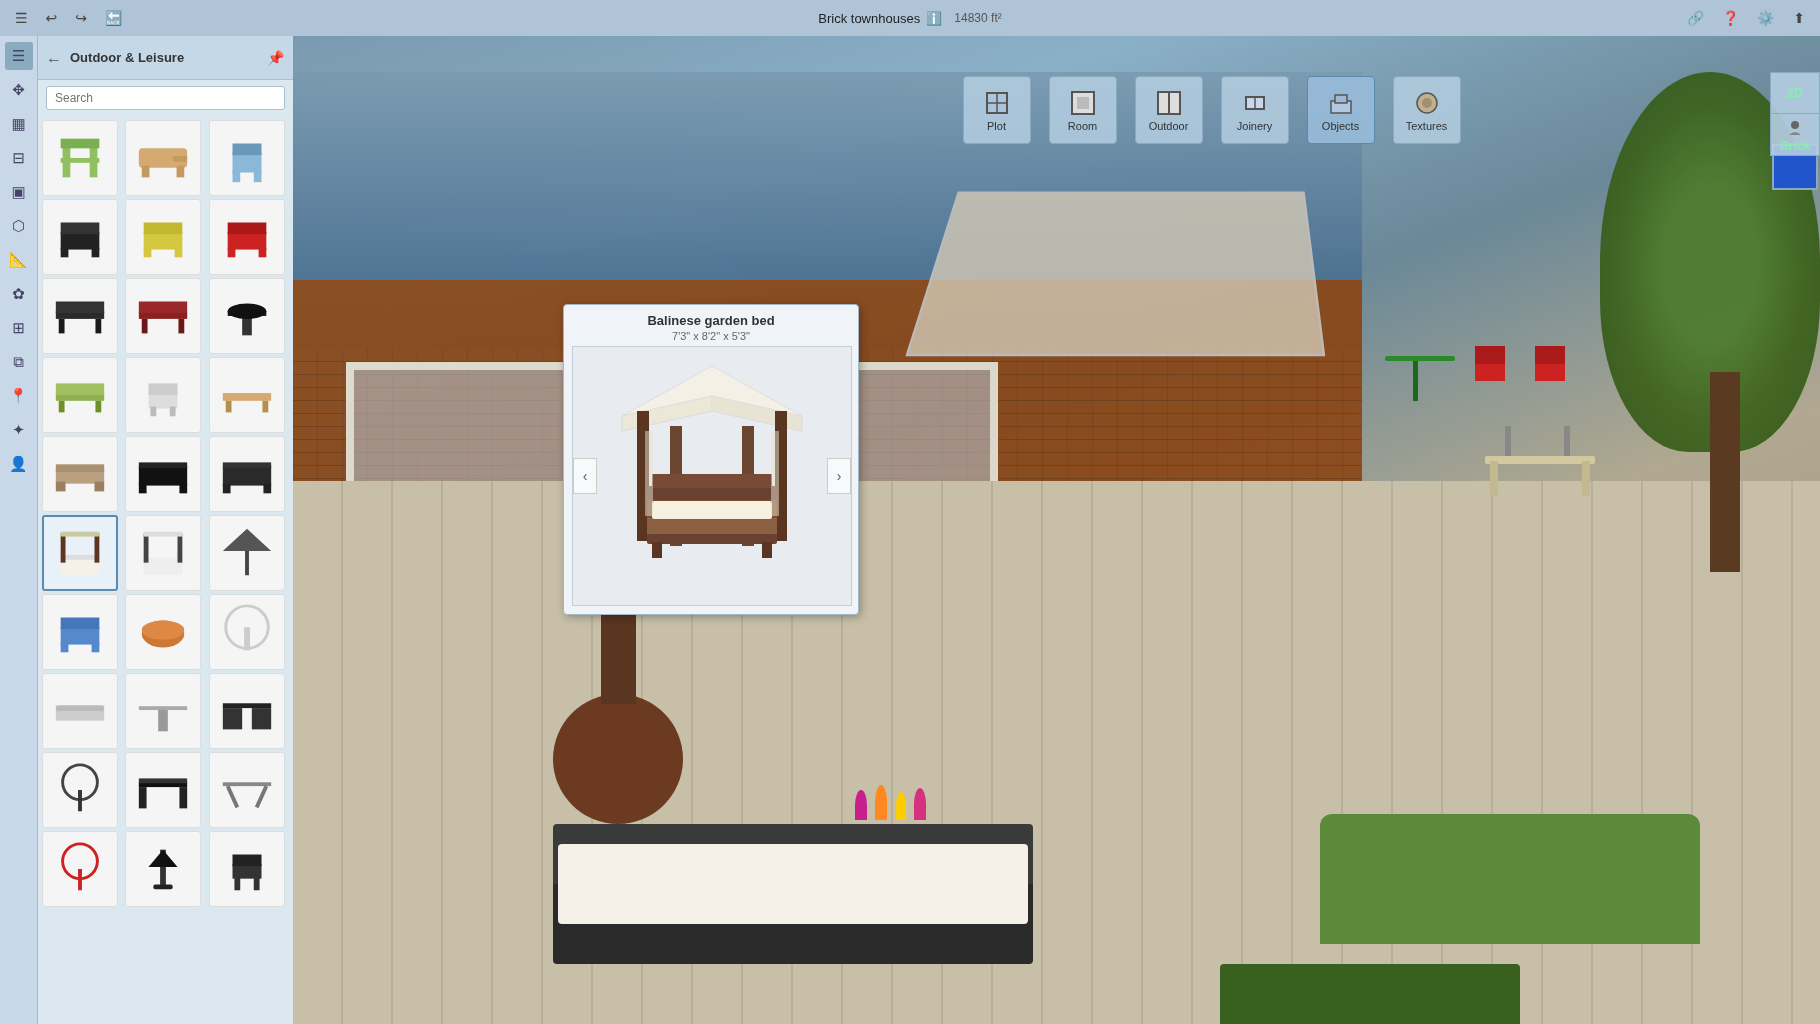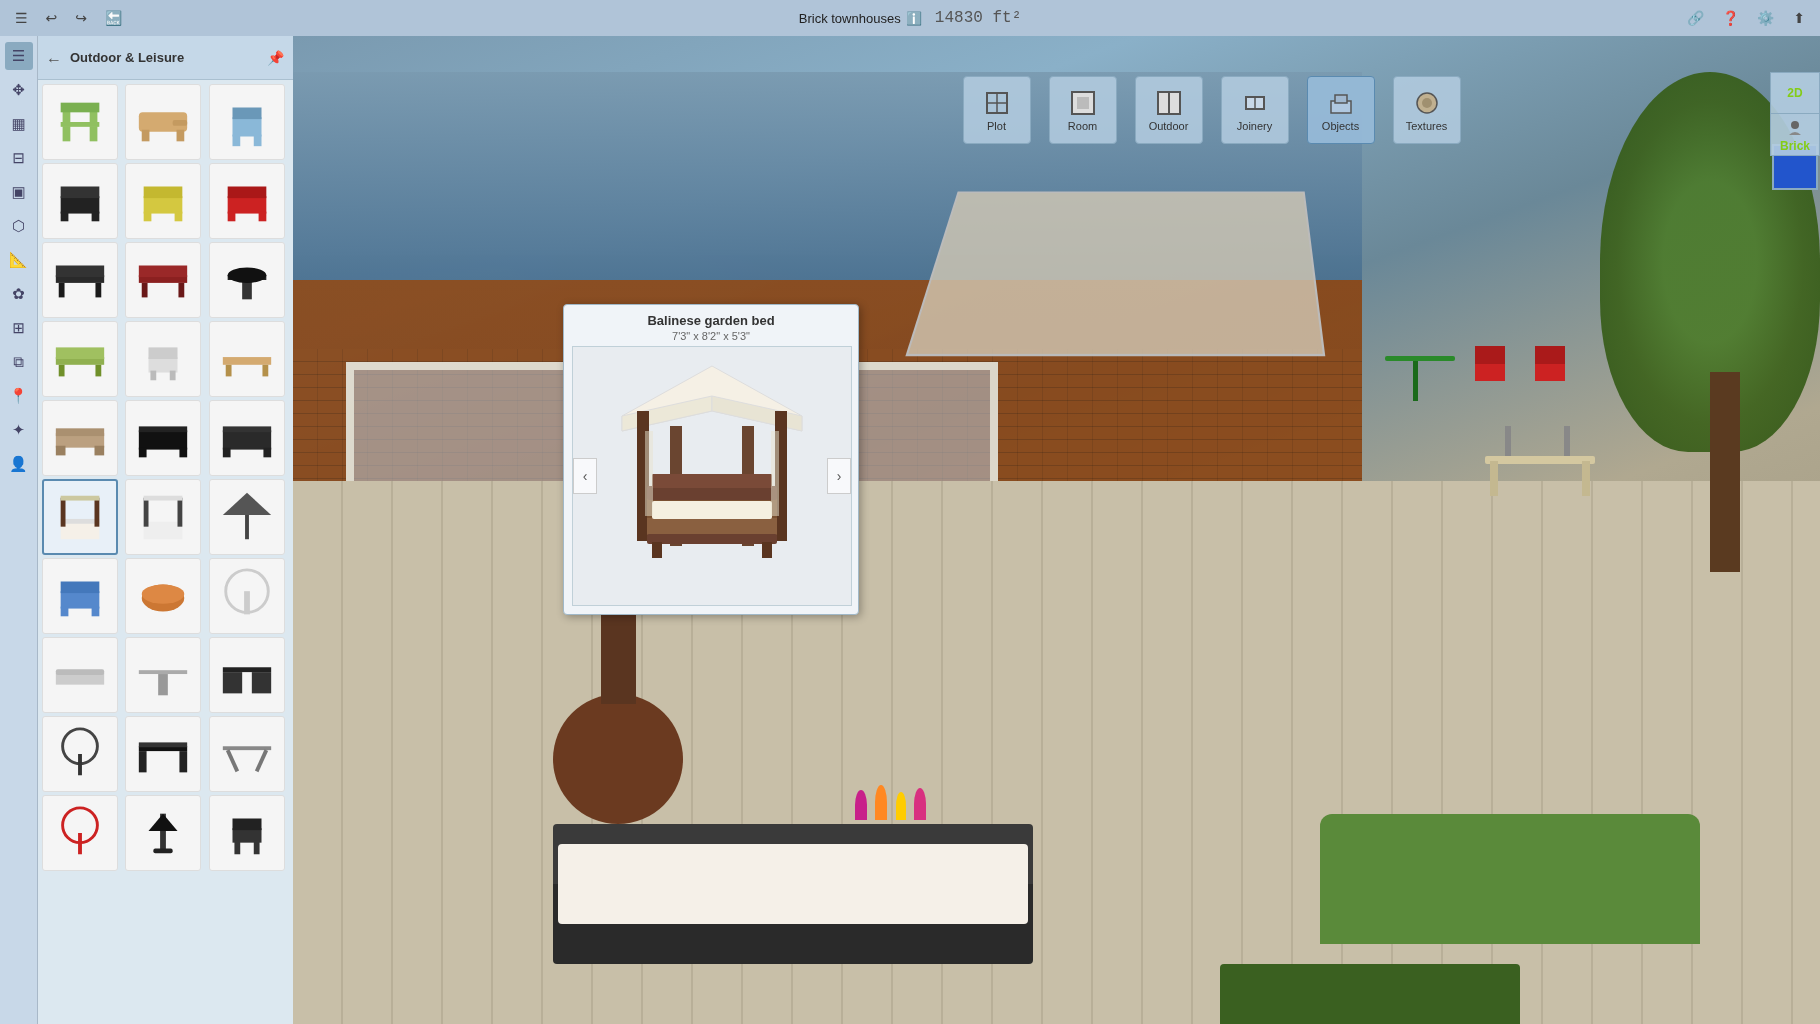--- a/index.html
+++ b/index.html
@@ -20,23 +20,22 @@
       position: absolute;
       left: 50%;
       transform: translateX(-50%);
       display: flex;
       align-items: center;
       gap: 6px;
       font-size: 13px;
       color: #222;
     }
     #titlebar .title-sub {
-      font-size: 16px;
+      font-size: 12px;
       color: #555;
-      font-family: Liberation Mono, monospace;
     }
     #titlebar .tb-left, #titlebar .tb-right {
       display: flex;
       align-items: center;
       gap: 8px;
     }
     #titlebar button {
       background: none;
       border: none;
       cursor: pointer;
@@ -208,21 +207,21 @@
       height: 42px;
       background: rgba(180,205,225,0.9);
       border: 1px solid #8aaac0;
       cursor: pointer;
       display: flex;
       flex-direction: column;
       align-items: center;
       justify-content: center;
       font-size: 12px;
       font-weight: bold;
-      color: #84cc16;
+      color: #86efac;
       gap: 2px;
     }
     .view-btn svg { width: 20px; height: 20px; }
 
     
     #scene {
       flex: 1;
       height: 100%;
       position: relative;
       overflow: hidden;
@@ -382,20 +381,23 @@
   <div id="main-content">
 
     <div id="sidebar">
 
       <div id="sidebar-header">
         <button class="back-btn">←</button>
         <span class="cat-title">Outdoor &amp; Leisure</span>
         <button class="pin-btn">📌</button>
       </div>
 
+      <div id="search-bar">
+        <input type="text" placeholder="Search" style="">
+      </div>
 
       <div id="furniture-grid">
 
         <div class="furniture-item">
           <svg viewBox="0 0 60 60">
               <rect x="10" y="30" width="40" height="5" fill="#90c060"></rect>
               <rect x="12" y="35" width="8" height="15" fill="#90c060"></rect>
               <rect x="40" y="35" width="8" height="15" fill="#90c060"></rect>
               <rect x="12" y="15" width="8" height="20" fill="#90c060"></rect>
               <rect x="40" y="15" width="8" height="20" fill="#90c060"></rect>

